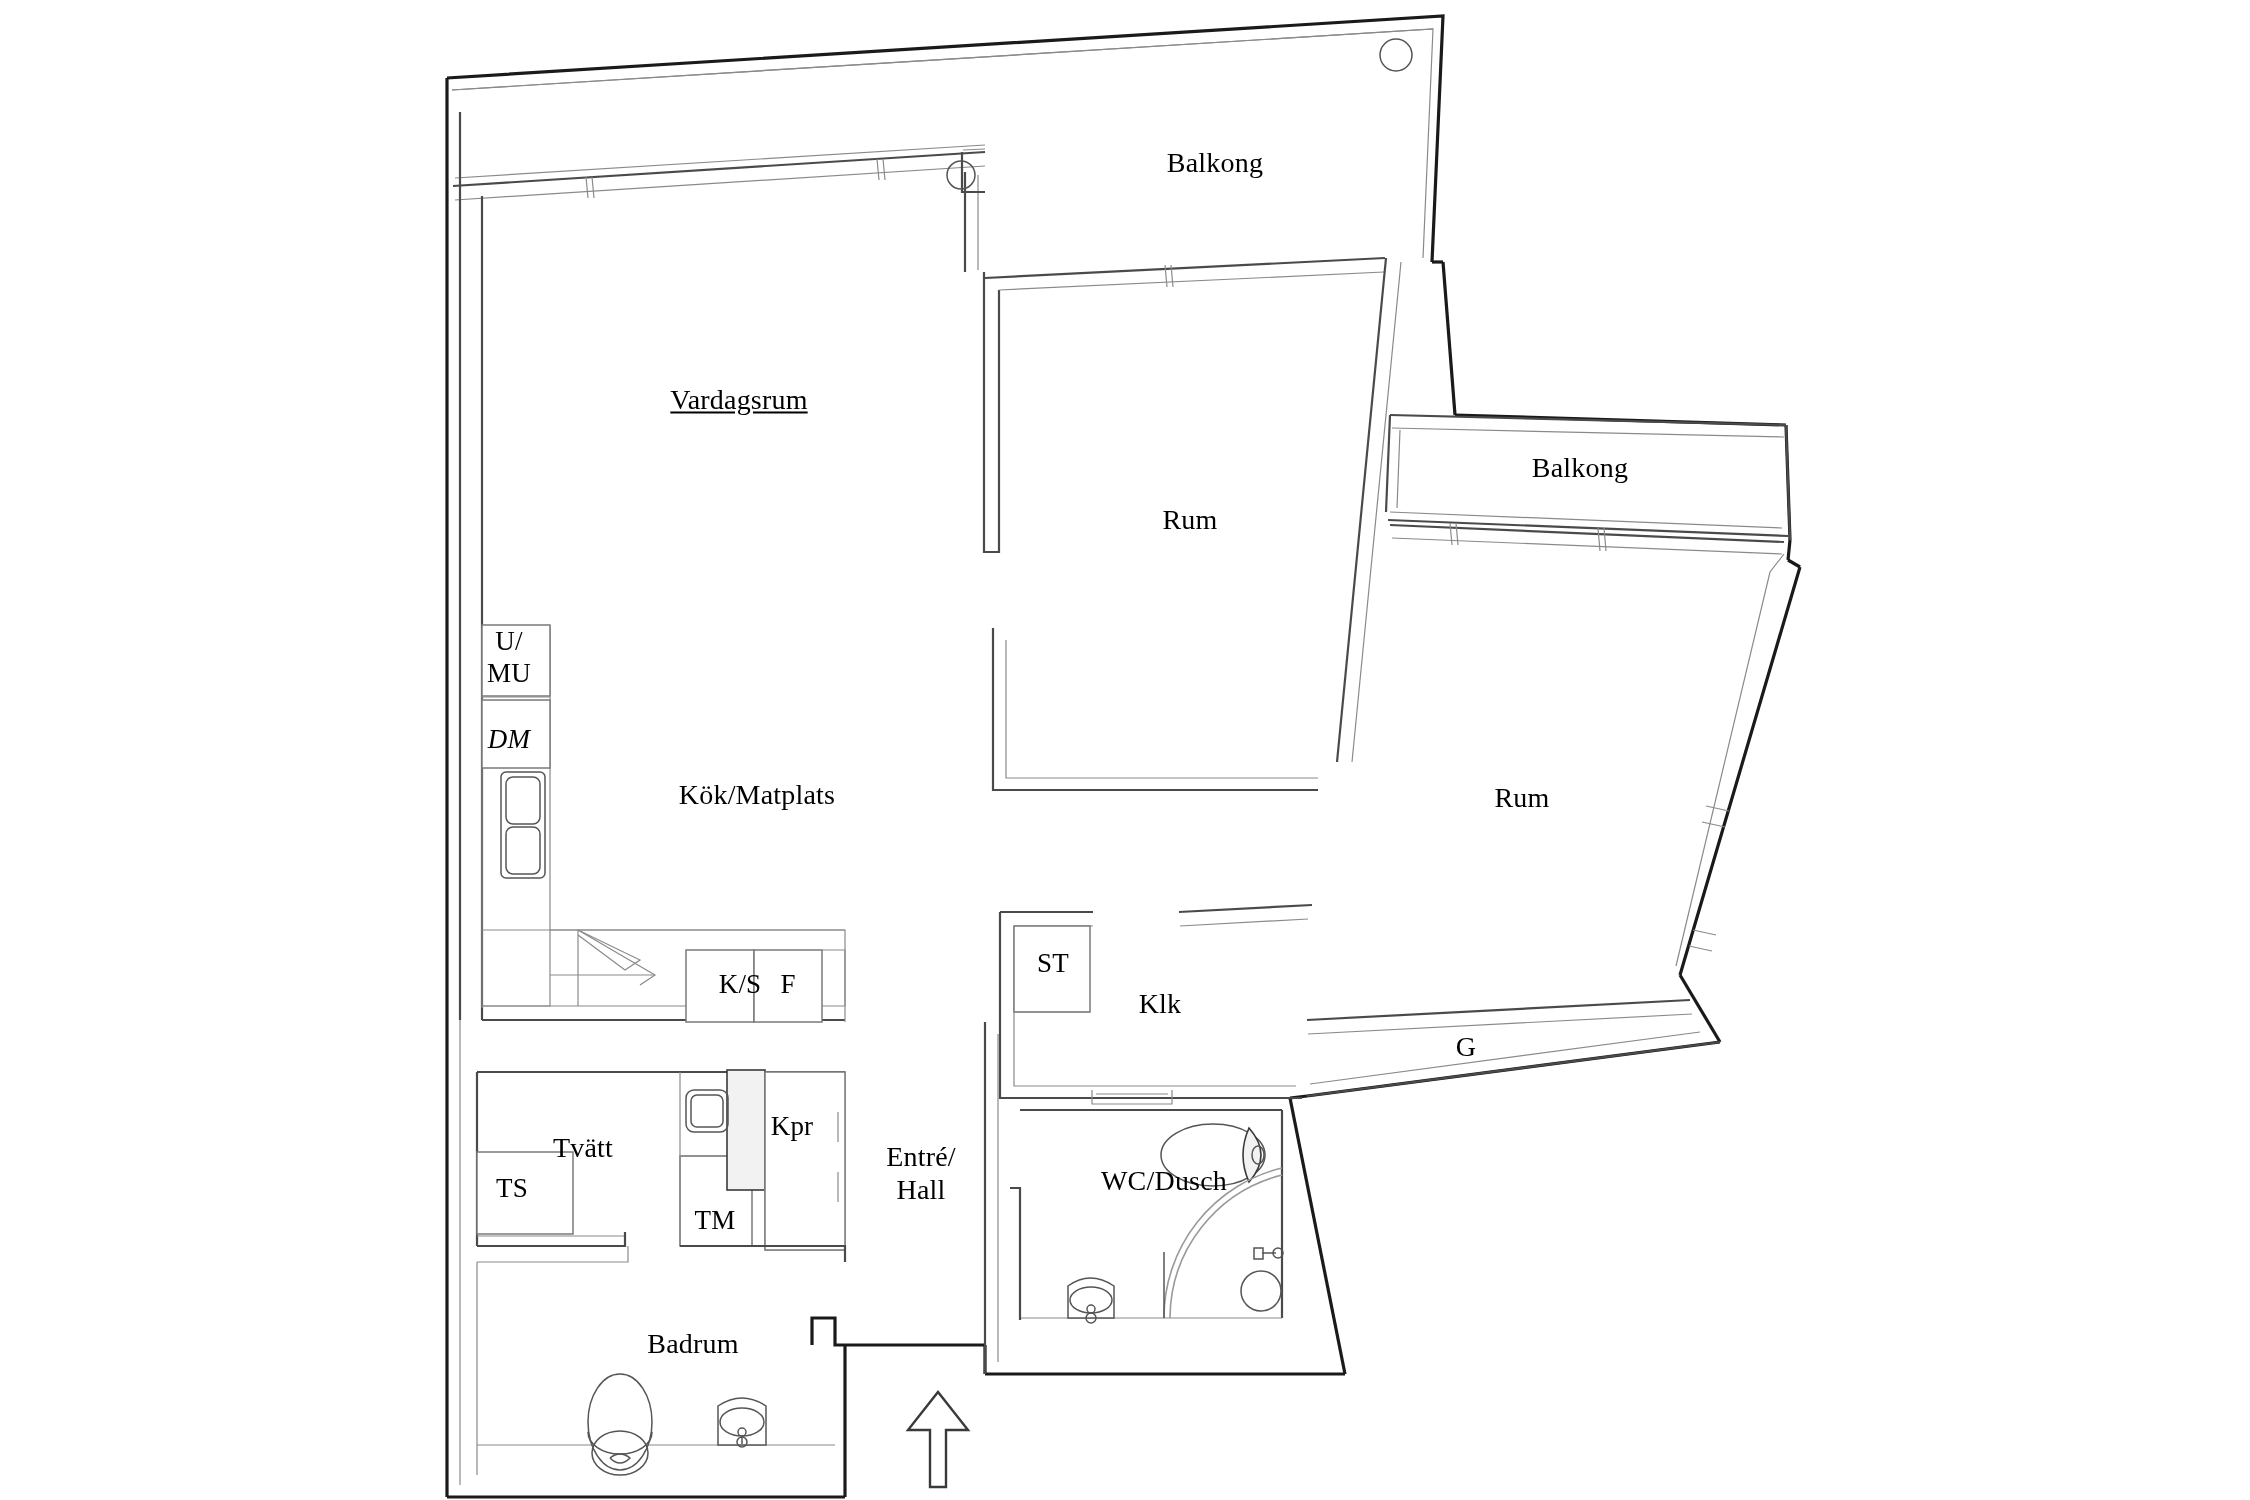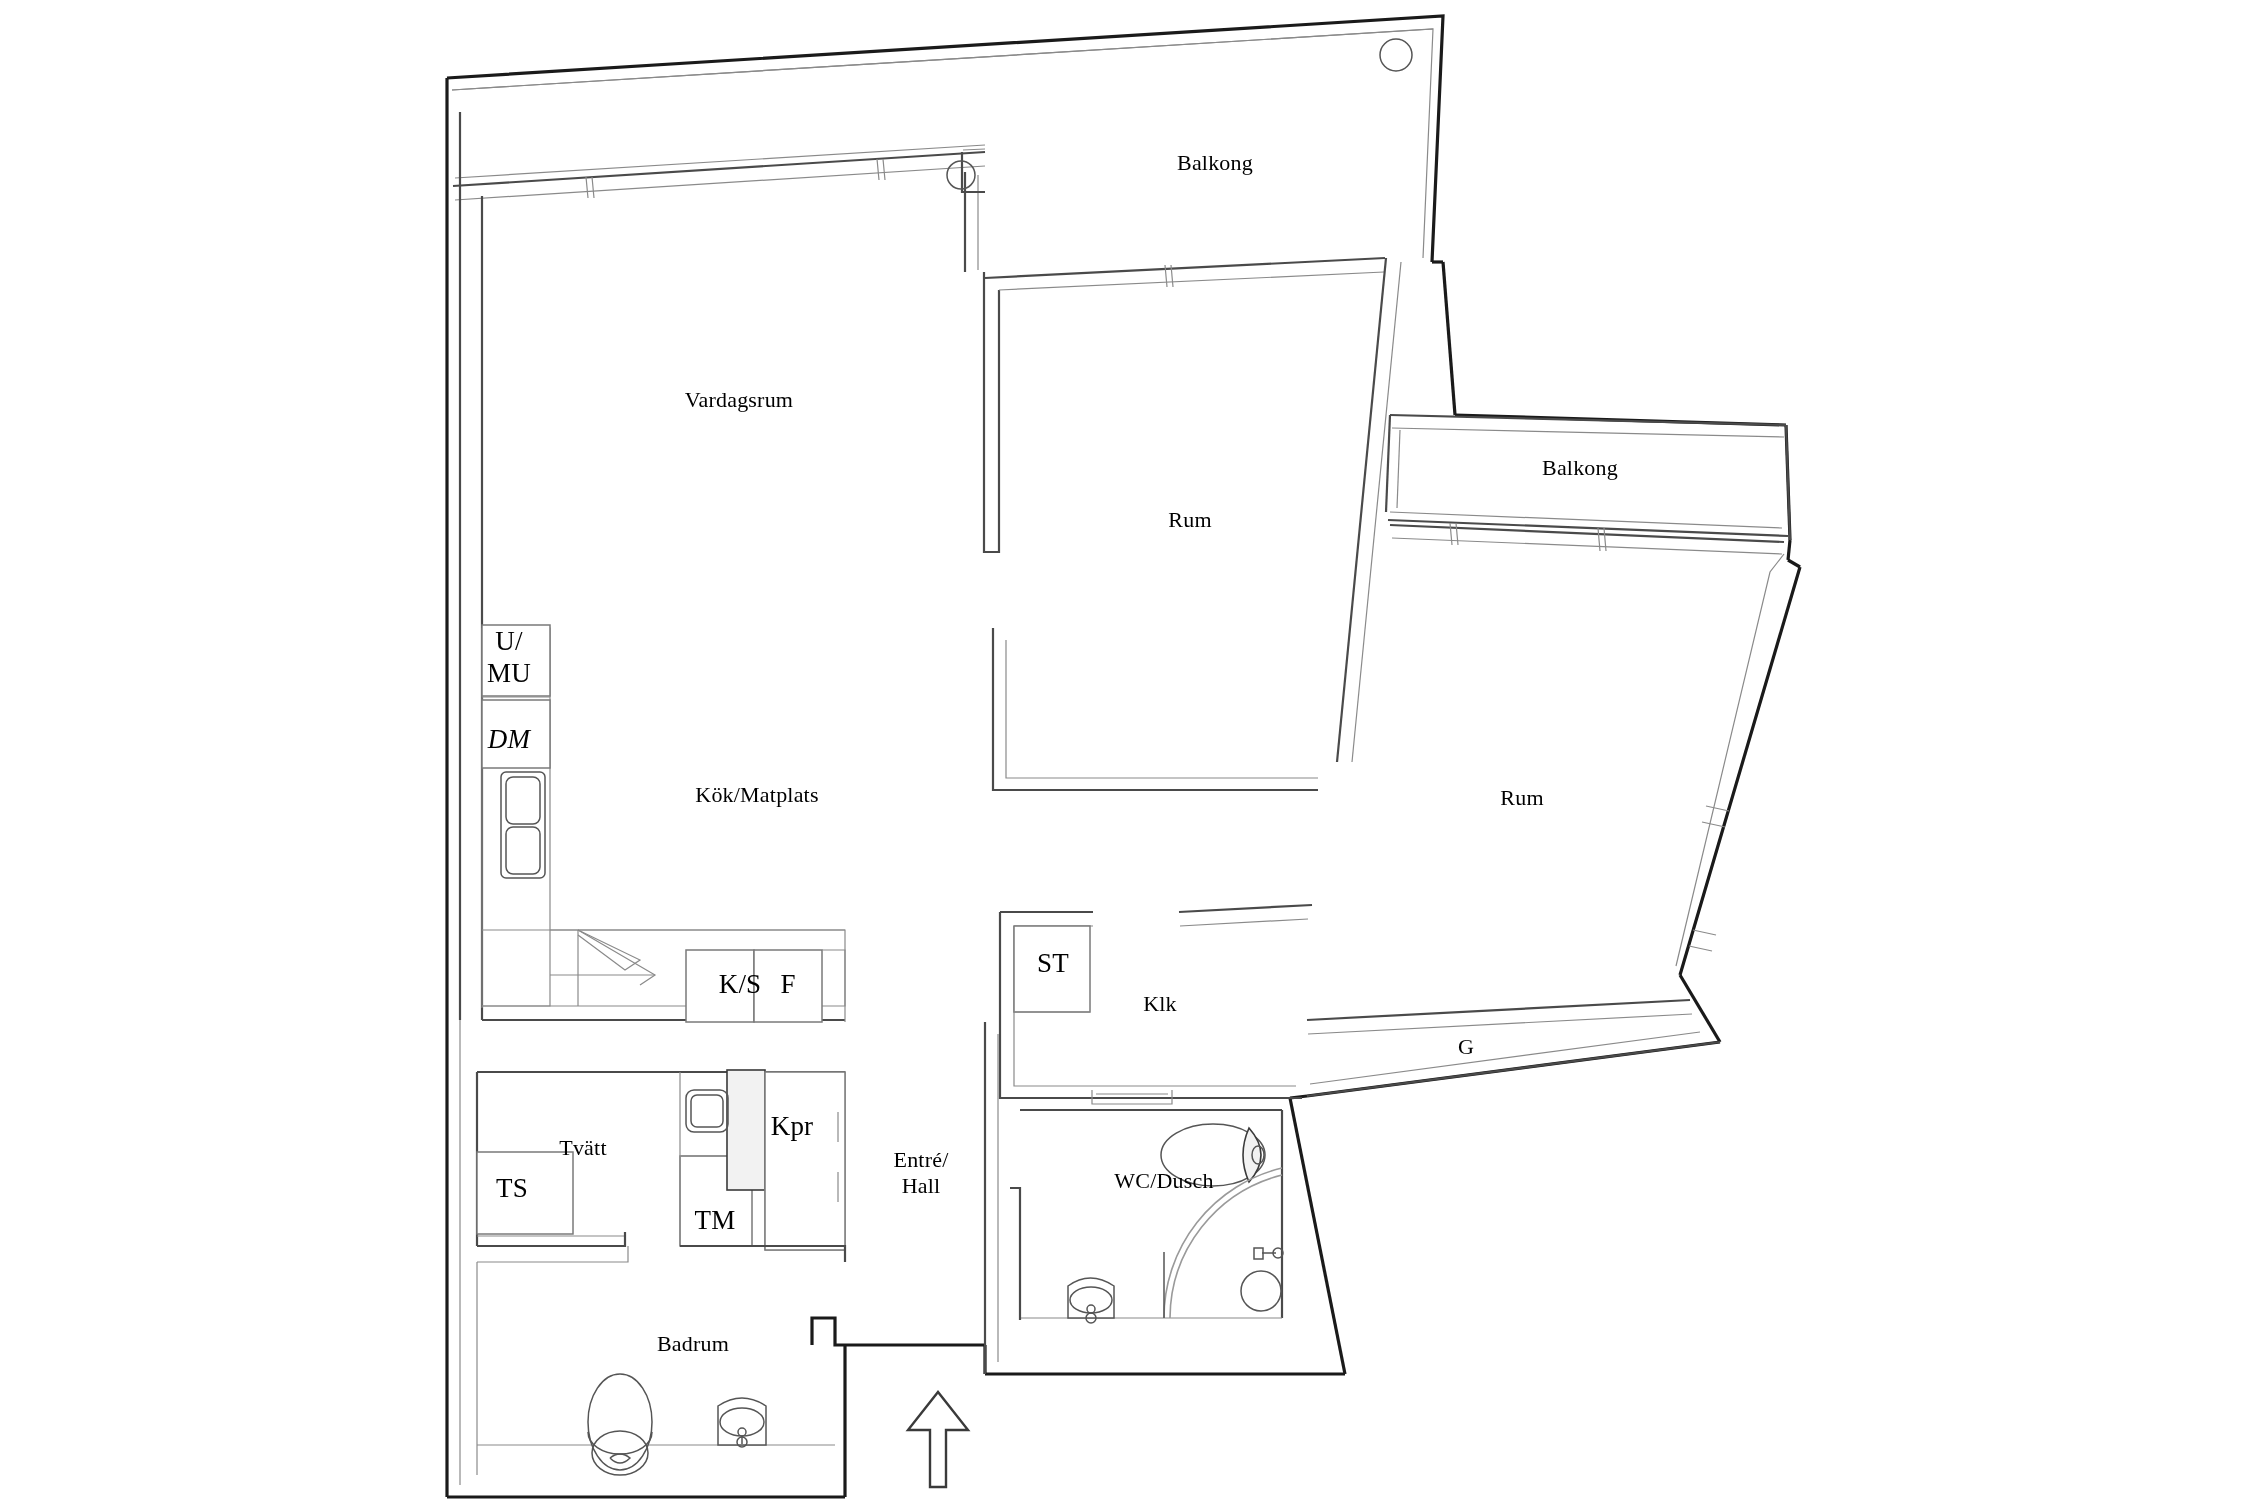--- a/index.html
+++ b/index.html
@@ -10,21 +10,21 @@
   svg#floorplan{position:absolute;left:0;top:0;width:2250px;height:1500px;display:block;}
   .wall-outer{fill:none;stroke:#1a1a1a;stroke-width:3.2;stroke-linejoin:miter;}
   .wall{fill:none;stroke:#4a4a4a;stroke-width:2.2;stroke-linejoin:miter;}
   .wall-hair{fill:none;stroke:#8a8a8a;stroke-width:1.2;}
   .fix{fill:none;stroke:#555;stroke-width:1.5;}
   .fix-fill{fill:#ffffff;stroke:#555;stroke-width:1.5;}
   .fix-dark{fill:#f2f2f2;stroke:#3a3a3a;stroke-width:1.6;}
   .arc{fill:none;stroke:#9a9a9a;stroke-width:1.6;}
   .box{fill:#ffffff;stroke:#7a7a7a;stroke-width:1.5;}
   .arrow{fill:#ffffff;stroke:#3a3a3a;stroke-width:2.4;stroke-linejoin:miter;}
-  .rlabel{position:absolute;color:#000;font-size:22px;line-height:1.18;
+  .rlabel{position:absolute;color:#000;font-size:28px;line-height:1.18;
           white-space:pre;letter-spacing:.2px;
           font-family:"Liberation Serif","DejaVu Serif",serif;}
   .rlabel.center{transform:translate(-50%,-50%);text-align:center;}
   .rlabel.small{font-size:27px;}
 </style>
 </head>
 <body>
 
 <div id="plan-wrap">
 
@@ -260,21 +260,21 @@
       <circle class="fix" cx="1278" cy="1253" r="5"></circle>
     </g>
 
     <g>
       <path class="wall" d="M 1307,1096 L 1720,1042"></path>
       <path class="wall-hair" d="M 1310,1084 L 1700,1032"></path>
     </g>
 
   </svg>
 
-  <div class="rlabel center" style="left:739px;  top:400px;">Vardagsrum</div>
+  <div class="rlabel center" style="left:739px;  top:400px;text-decoration:underline;">Vardagsrum</div>
   <div class="rlabel center" style="left:1215px; top:163px;">Balkong</div>
   <div class="rlabel center" style="left:1190px; top:520px;">Rum</div>
   <div class="rlabel center" style="left:1580px; top:468px;">Balkong</div>
   <div class="rlabel center" style="left:1522px; top:798px;">Rum</div>
   <div class="rlabel center" style="left:757px;  top:795px;">Kök/Matplats</div>
   <div class="rlabel center" style="left:1160px; top:1004px;">Klk</div>
   <div class="rlabel center" style="left:1466px; top:1047px;">G</div>
   <div class="rlabel center" style="left:921px;  top:1173px;">Entré/
 Hall</div>
   <div class="rlabel center" style="left:1164px; top:1181px;">WC/Dusch</div>

